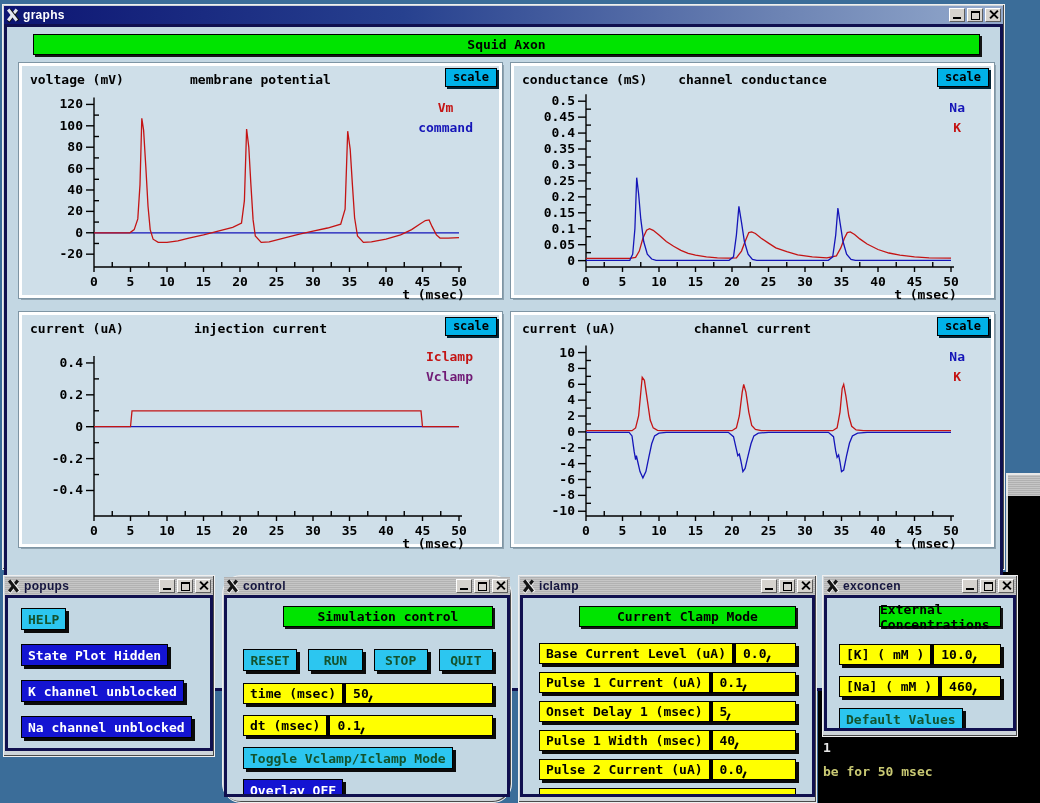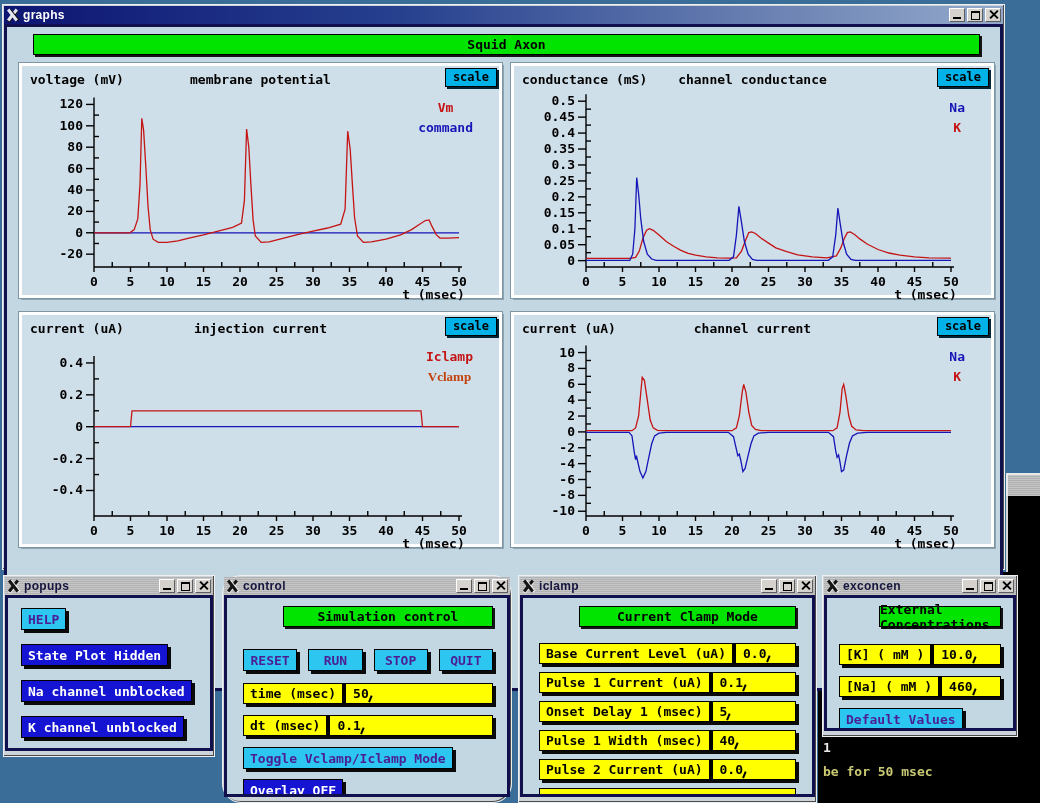--- a/index.html
+++ b/index.html
@@ -31,21 +31,21 @@
   .xlogo.light::before,.xlogo.light::after{background:#e3e6ef;box-shadow:1px 1px 0 #111;}
   .xlogo.dark::before,.xlogo.dark::after{background:#141414;box-shadow:1px 1px 0 #f5f5f5;}
   .xwin-body{border:3px solid #10104f;background:var(--winbg,#c3d7e3);position:relative;overflow:hidden;}
 
   
   .banner{background:var(--green,#00e400);border:1px solid #000;box-shadow:2px 2px 0 #141414;
     color:#000;font:bold 13px "DejaVu Sans Mono",monospace;
     display:flex;align-items:center;justify-content:center;height:21px;margin-left:40px;}
   .btn{border:1px solid #000;box-shadow:3px 3px 0 #0a0a0a;cursor:pointer;
     font:bold 13px "DejaVu Sans Mono",monospace;display:flex;align-items:center;justify-content:center;height:22px;}
-  .btn.cyan{background:var(--cyan,#2cc6f0);color:#4c1d95;}
+  .btn.cyan{background:var(--cyan,#2cc6f0);color:#14532d;}
   .btn.blue{background:var(--blue,#1414d2);color:#fff;}
   .field{display:flex;align-items:center;height:21px;background:var(--yellow,#ffff00);
     border:1px solid #000;box-shadow:3px 3px 0 #0a0a0a;font:bold 13px "DejaVu Sans Mono",monospace;color:#000;}
   .field-label{padding:0 6px;white-space:nowrap;}
   .field-sep{width:3px;align-self:stretch;border-left:2px solid #000;border-right:2px solid #000;}
   .field-value{flex:1;padding-left:7px;cursor:text;white-space:nowrap;}
   .caret{display:inline-block;width:2px;height:7px;background:#000;transform:rotate(22deg) translate(2px,4px);}
   .field.partial{height:10px;box-shadow:none;}
 
   
@@ -276,21 +276,21 @@
             <polyline points="72.0,170.3 115.8,170.3 118.7,164.2 120.9,138.7 122.7,87.7 124.6,103.7 126.8,129.2 129.7,151.5 133.3,164.2 137.7,169.0 142.1,170.3 215.1,170.3 219.5,166.8 222.4,145.1 224.9,116.4 227.5,132.4 230.4,151.5 234.1,164.2 238.4,169.3 242.8,170.3 314.4,170.3 318.7,166.8 321.7,145.1 323.9,118.0 326.0,132.4 329.0,151.5 332.6,164.2 337.0,169.3 341.4,170.3 437.0,170.3" fill="none" stroke="#1515b8" stroke-width="1.3"></polyline>
           </svg>
       </div>
 
       <div class="panel">
         <div class="panel-ylabel">current (uA)</div>
         <div class="panel-title">injection current</div>
         <button class="scale-btn">scale</button>
         <div class="panel-legend">
           <div class="legend-line" style="color: rgb(196, 20, 20);">Iclamp</div>
-          <div class="legend-line" style="color: #c2410c; font-family: Liberation Serif, serif;">Vclamp</div>
+          <div class="legend-line" style="color: #701a75;">Vclamp</div>
         </div>
         <svg class="chart" width="483" height="211" viewBox="0 0 483 211">
             <line x1="72" y1="16.943396226415103" x2="72" y2="177" stroke="#000" stroke-width="1.4"></line>
             <line x1="72" y1="177" x2="440" y2="177" stroke="#000" stroke-width="1.4"></line>
             <line x1="64" y1="151.49056603773585" x2="72" y2="151.49056603773585" stroke="#000" stroke-width="1.4"></line>
             <text x="61" y="155.49056603773585" text-anchor="end">-0.4</text>
             <line x1="72" y1="135.54716981132074" x2="77" y2="135.54716981132074" stroke="#000" stroke-width="1.4"></line>
             <line x1="64" y1="119.60377358490565" x2="72" y2="119.60377358490565" stroke="#000" stroke-width="1.4"></line>
             <text x="61" y="123.60377358490565" text-anchor="end">-0.2</text>
             <line x1="72" y1="103.66037735849056" x2="77" y2="103.66037735849056" stroke="#000" stroke-width="1.4"></line>
@@ -437,22 +437,22 @@
           <span class="glyph-max"></span>
         </span>
       <span class="wbtn">
           <span class="glyph-close"></span>
         </span>
     </span>
   </div>
   <div class="xwin-body">
     <button class="btn cyan">HELP</button>
     <button class="btn blue">State Plot Hidden</button>
+    <button class="btn blue">K channel unblocked</button>
     <button class="btn blue">Na channel unblocked</button>
-    <button class="btn blue">K channel unblocked</button>
   </div>
 </div>
 
 <div class="xwin" id="control-window">
   <div class="titlebar inactive">
     <span class="xlogo dark"></span>
     <span class="tb-title">control</span>
     <span class="winbtns">
       <span class="wbtn">
           <span class="glyph-min"></span>

